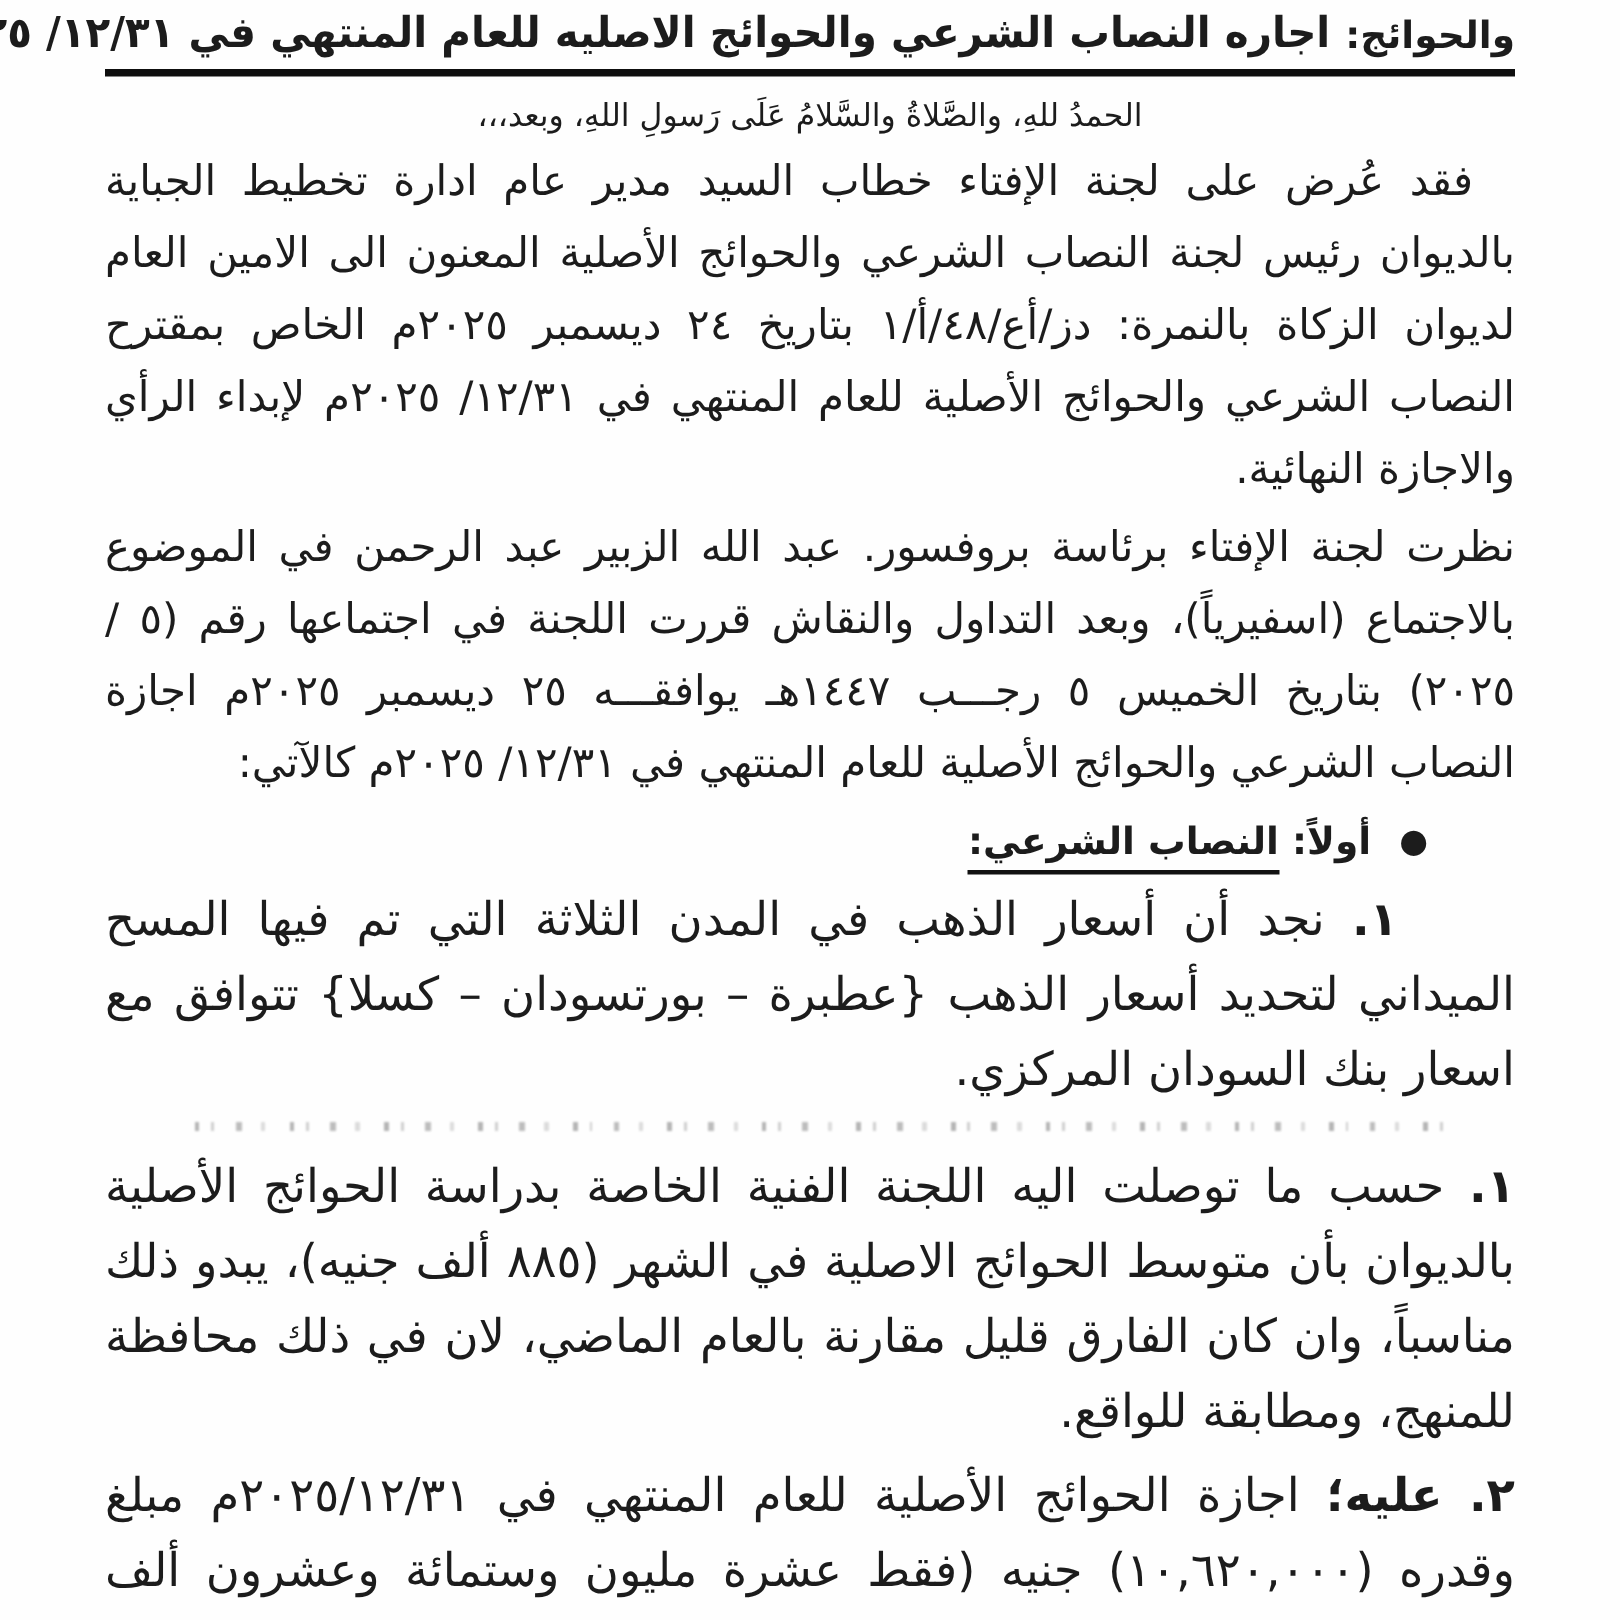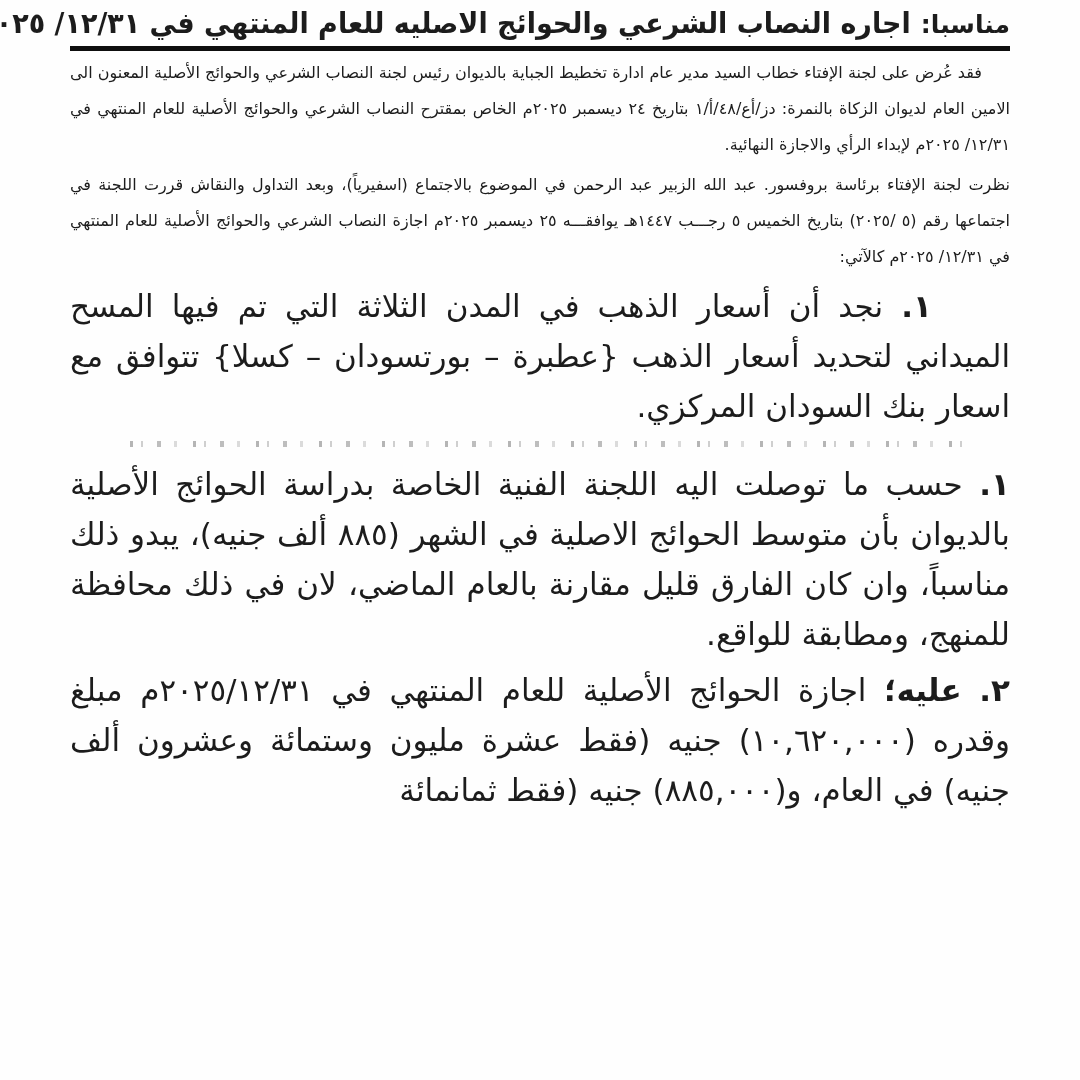--- a/index.html
+++ b/index.html
@@ -43,22 +43,22 @@
   }
   
   .salutation {
     text-align: center;
     font-size: 21px;
     margin-top: 10px;
     line-height: 32px;
   }
   
   .body-par {
-    font-size: 16px;
-    line-height: 36px;
+    font-size: 28px;
+    line-height: 48px;
     text-align: justify;
     margin: 4px 0 2px 0;
   }
   .body-par.first {
     text-indent: 28px;
   }
   
   .section-heading {
     font-size: 25px;
     font-weight: 700;
@@ -120,29 +120,35 @@
     background-repeat: no-repeat;
     background-position: 0 0;
   }
 </style>
 </head>
 <body>
 
 <div class="page">
 
   <div class="subject-row">
-    <span class="subject-label">مناسبا:</span>
+    <span class="subject-label">والحوائج:</span>
     <span class="subject-title">اجاره النصاب الشرعي والحوائج الاصليه للعام المنتهي في ١٢/٣١/ ٢٠٢٥م</span>
   </div>
 
+  <div class="salutation">الحمدُ للهِ، والصَّلاةُ والسَّلامُ عَلَى رَسولِ اللهِ، وبعد،،،</div>
 
   <p class="body-par first">فقد عُرض على لجنة الإفتاء خطاب السيد مدير عام ادارة تخطيط الجباية بالديوان رئيس لجنة النصاب الشرعي والحوائج الأصلية المعنون الى الامين العام لديوان الزكاة بالنمرة:  دز/أع/٤٨/أ/١ بتاريخ ٢٤ ديسمبر ٢٠٢٥م الخاص بمقترح النصاب الشرعي والحوائج الأصلية للعام المنتهي في ١٢/٣١/ ٢٠٢٥م لإبداء الرأي والاجازة النهائية.</p>
 
   <p class="body-par">نظرت لجنة الإفتاء برئاسة بروفسور. عبد الله الزبير عبد الرحمن في الموضوع بالاجتماع (اسفيرياً)، وبعد التداول والنقاش قررت اللجنة في اجتماعها رقم (٥ /٢٠٢٥) بتاريخ الخميس ٥ رجـــب ١٤٤٧هـ يوافقـــه ٢٥ ديسمبر ٢٠٢٥م اجازة النصاب الشرعي والحوائج الأصلية للعام المنتهي في ١٢/٣١/ ٢٠٢٥م كالآتي:</p>
 
+  <div class="section-heading h1">
+    <span class="bullet-glyph">●</span>
+    <span class="heading-label">أولاً:</span>
+    <span class="heading-title">النصاب الشرعي:</span>
+  </div>
 
   <p class="item indent1">
     <span class="item-number">١.</span>
     <span class="item-text">نجد أن أسعار الذهب في المدن الثلاثة التي تم فيها المسح الميداني لتحديد أسعار الذهب {عطبرة – بورتسودان – كسلا} تتوافق مع اسعار بنك السودان المركزي.</span>
   </p>
 
 
   <div class="cut-artifact"></div>
 
 

